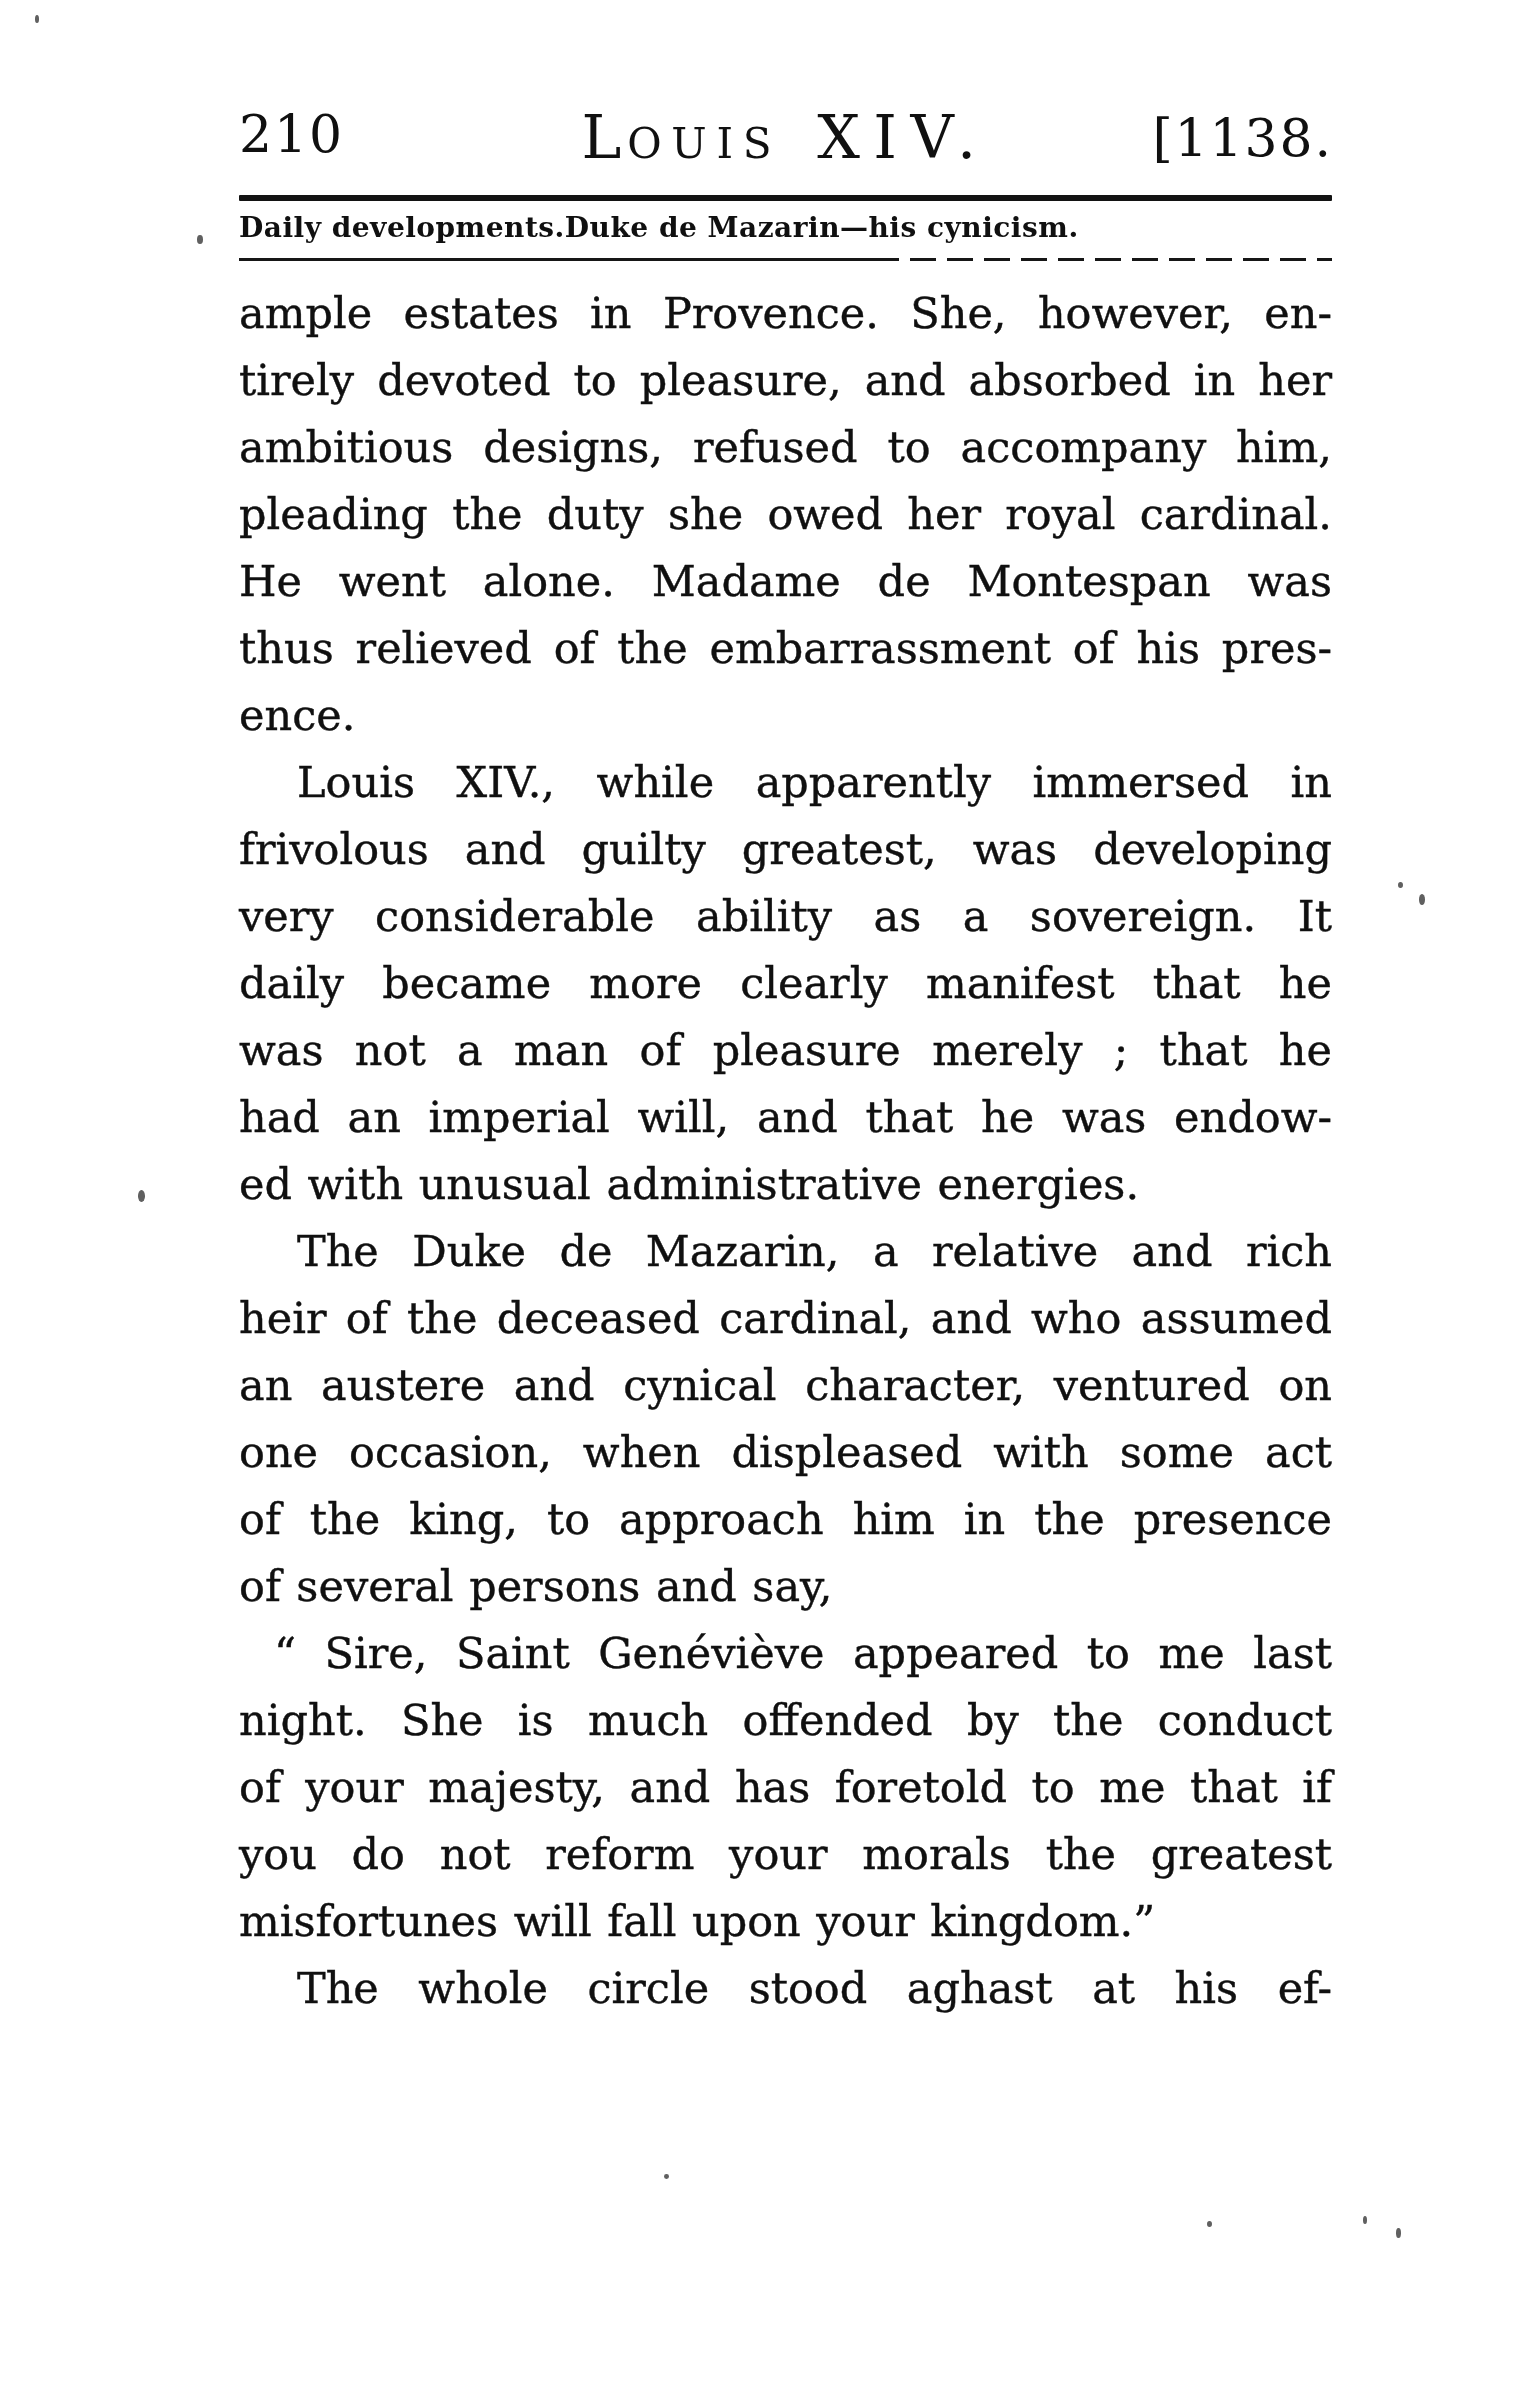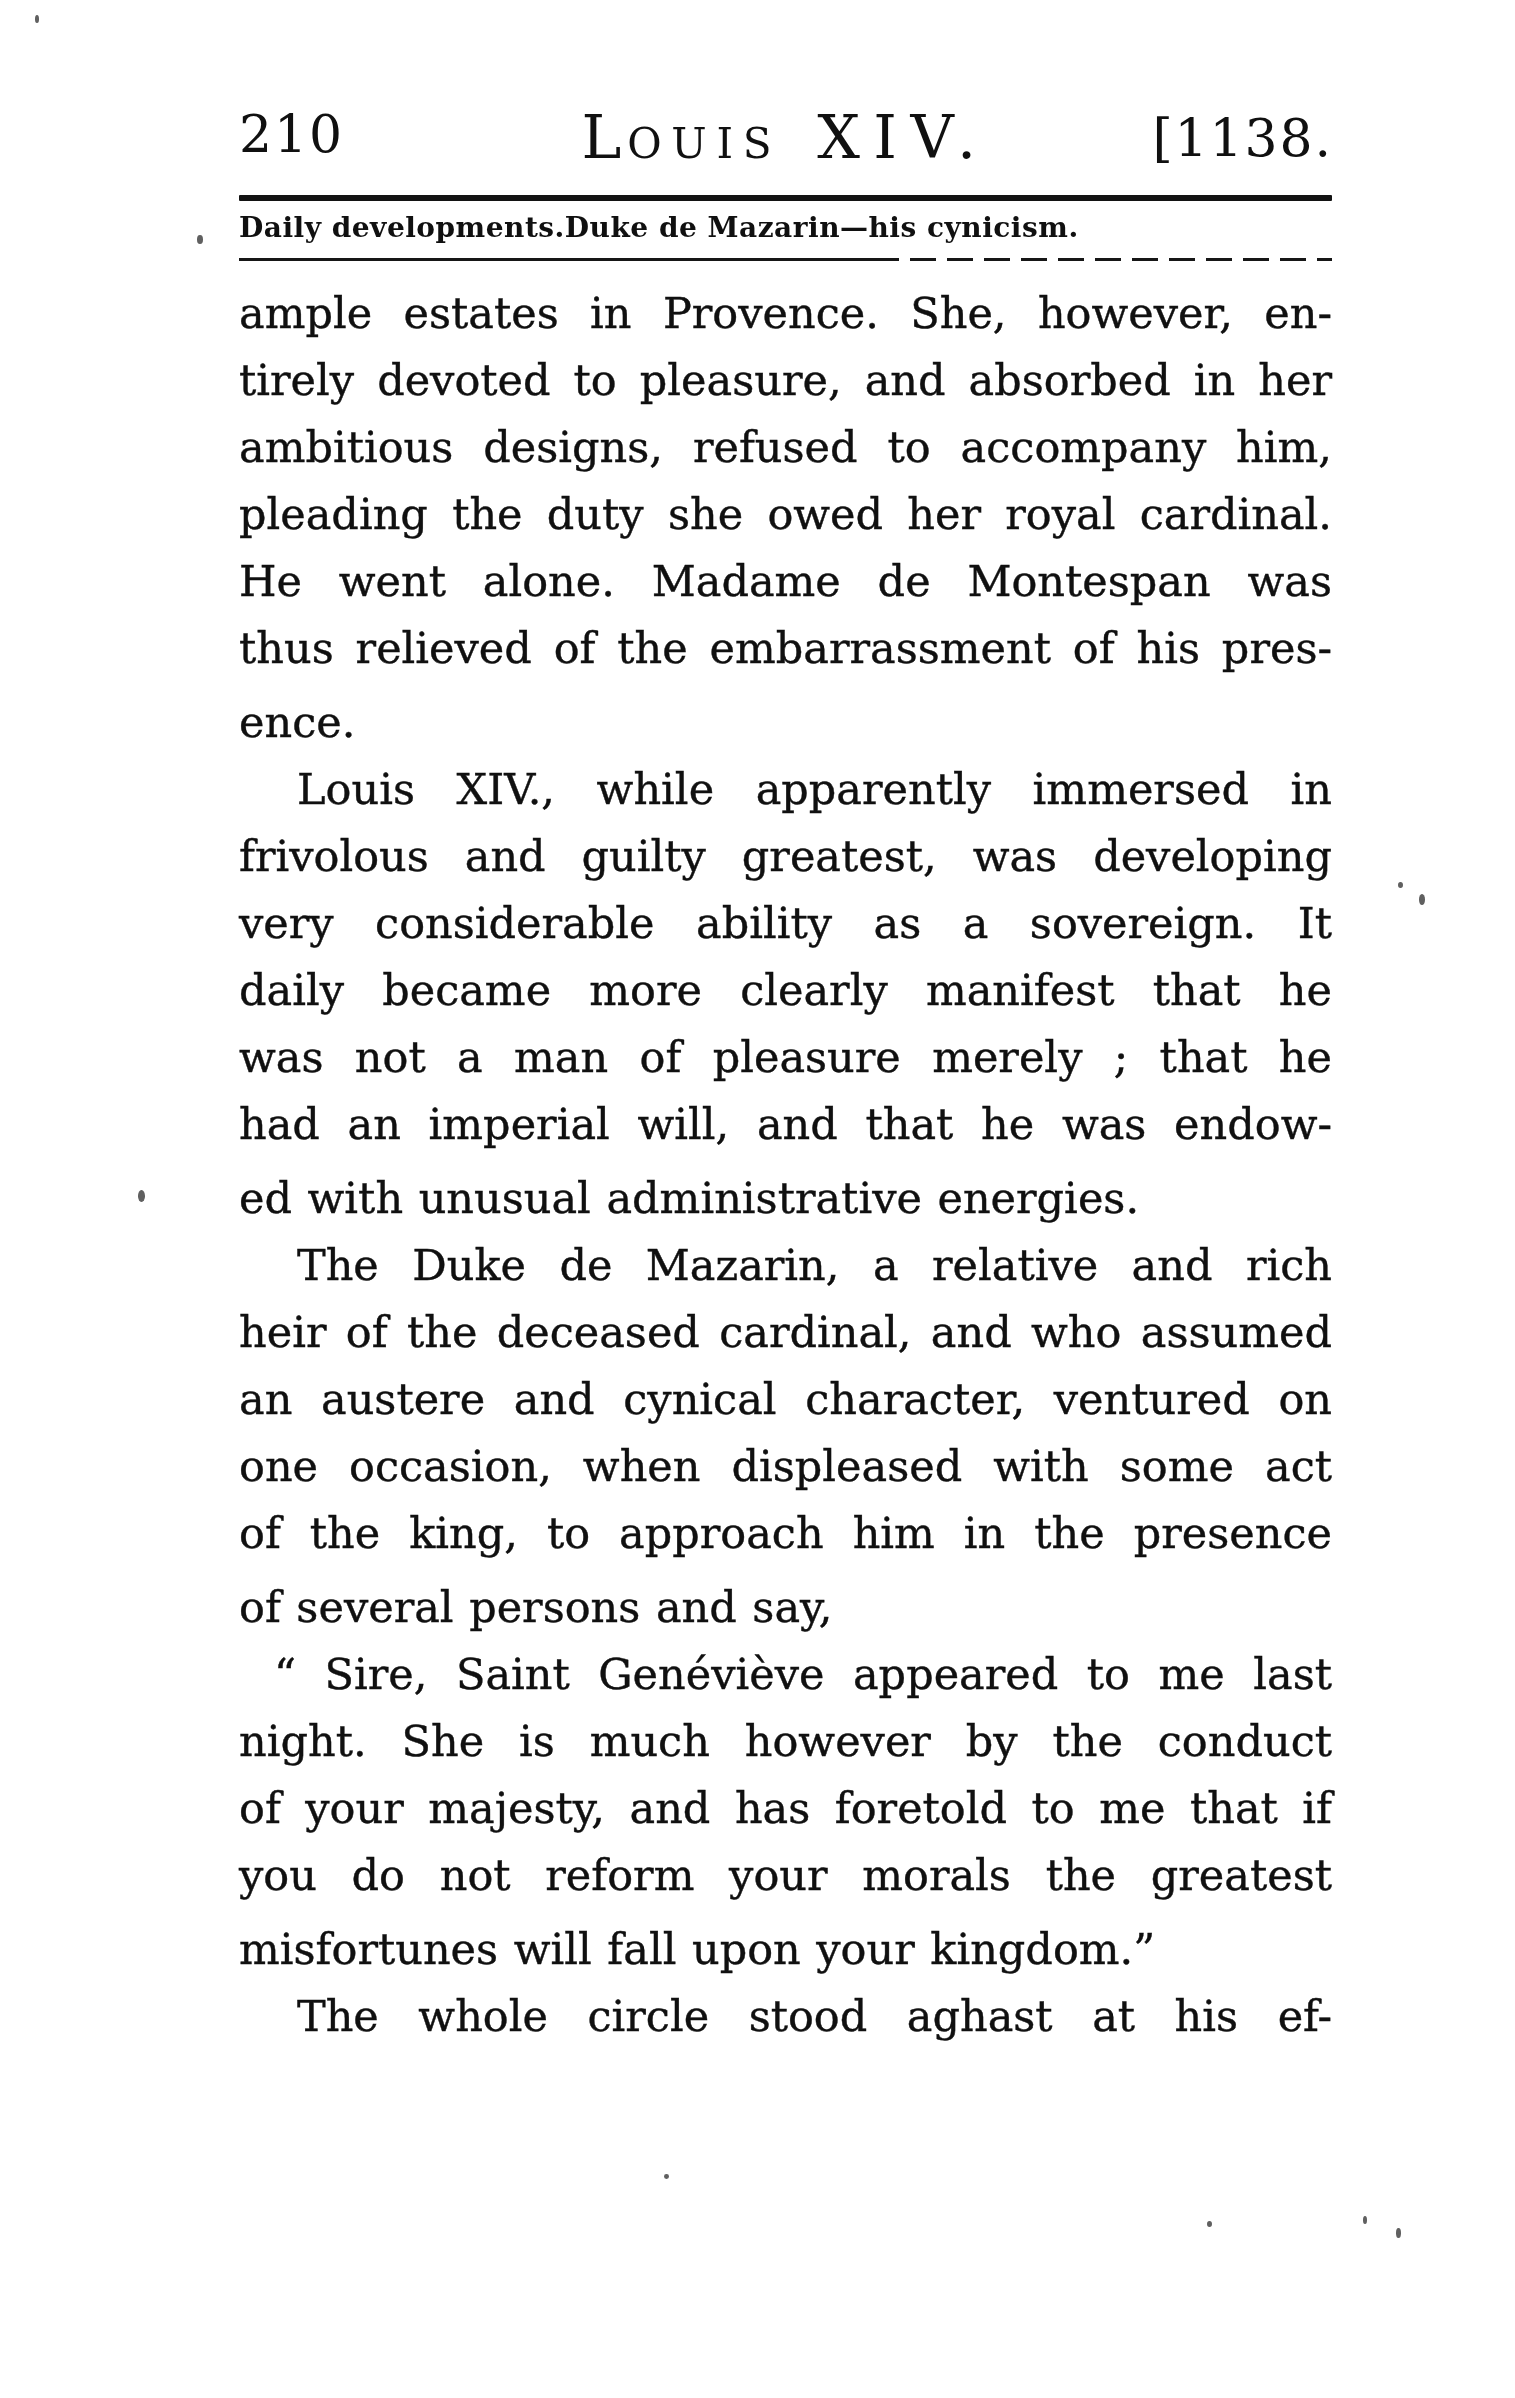--- a/index.html
+++ b/index.html
@@ -51,21 +51,21 @@
   .bodytext{
     position:absolute;left:239px;top:280px;width:1093px;
     font-size:43px;line-height:67px;
     -webkit-text-stroke:0.4px #101010;
     word-spacing:1.9px;
   }
   .bl{
     text-align:justify;text-align-last:justify;
     height:67px;overflow:visible;white-space:normal;
   }
-  .bl.last{text-align-last:left;margin-top:7px;}
+  .bl.last{text-align-last:left;}
   .bl.indent{text-indent:58px;}
   .bl.indent-q{text-indent:35px;}
   
   .speck{
     position:absolute;background:#2b2b2b;border-radius:50%;opacity:.75;
   }
 </style>
 </head>
 <body>
 
@@ -119,21 +119,21 @@
       <div class="bl indent">The Duke de Mazarin, a relative and rich</div>
       <div class="bl">heir of the deceased cardinal, and who assumed</div>
       <div class="bl">an austere and cynical character, ventured on</div>
       <div class="bl">one occasion, when displeased with some act</div>
       <div class="bl">of the king, to approach him in the presence</div>
       <div class="bl last">of several persons and say,</div>
     </div>
 
     <div>
       <div class="bl indent-q">“ Sire, Saint Genéviève appeared to me last</div>
-      <div class="bl">night. She is much however by the conduct</div>
+      <div class="bl">night. She is much offended by the conduct</div>
       <div class="bl">of your majesty, and has foretold to me that if</div>
       <div class="bl">you do not reform your morals the greatest</div>
       <div class="bl last">misfortunes will fall upon your kingdom.”</div>
     </div>
 
     <div>
       <div class="bl indent">The whole circle stood aghast at his ef-</div>
     </div>
 
   </div>

